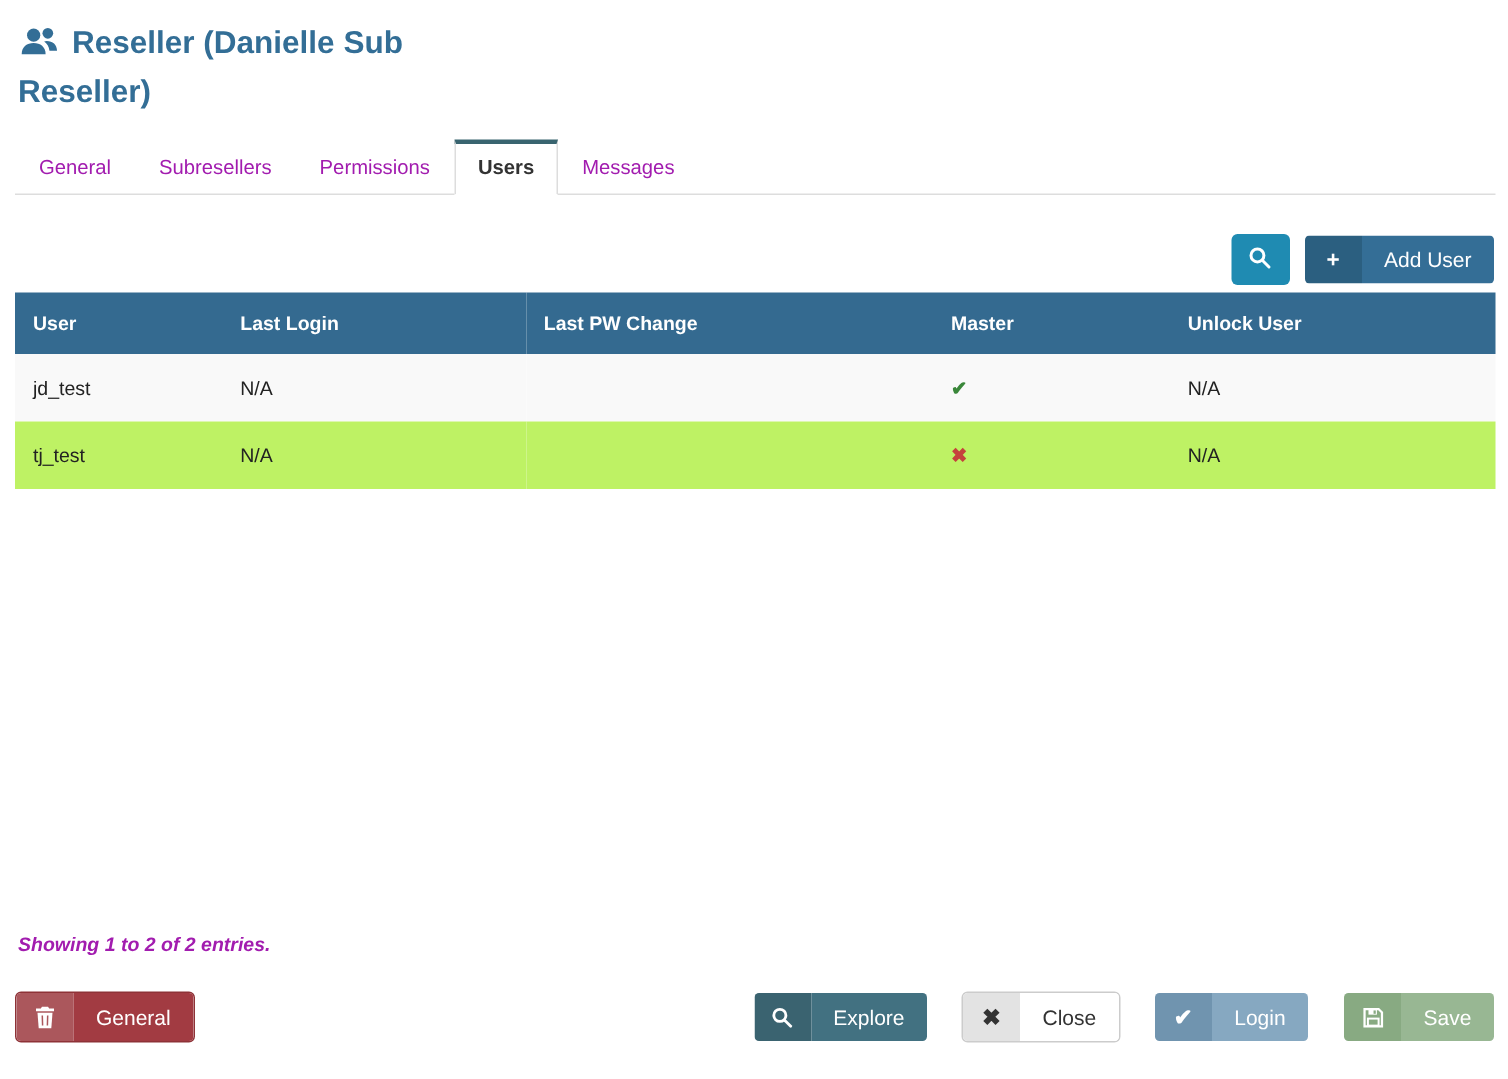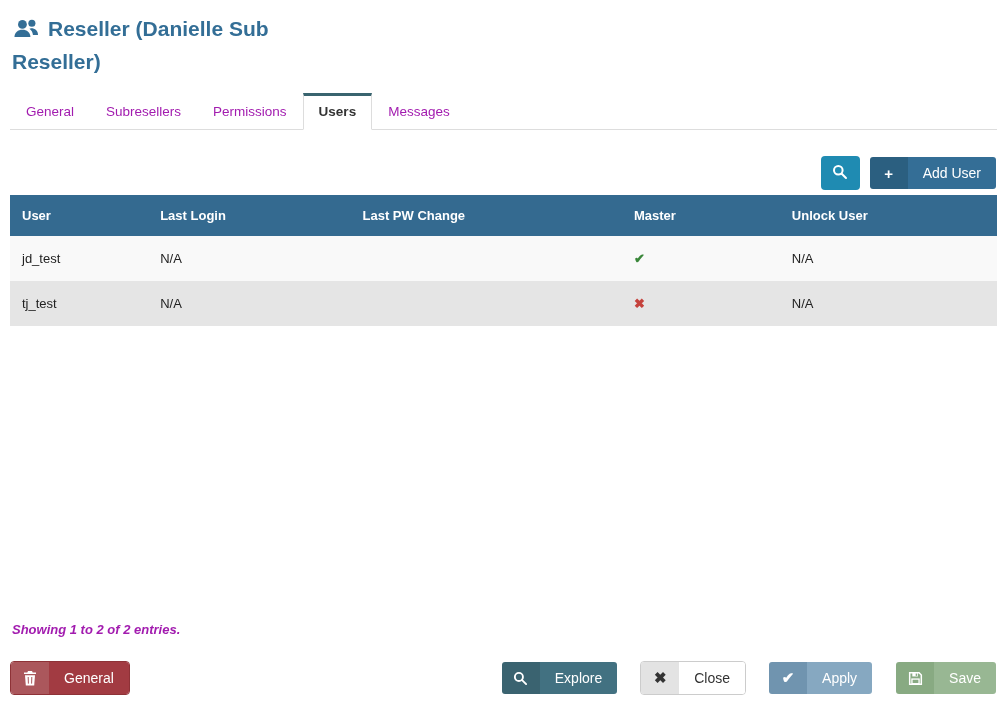--- a/index.html
+++ b/index.html
@@ -100,21 +100,21 @@
     text-align: left;
     font-weight: bold;
     padding: 13px 12px;
     cursor: pointer;
   }
   .user-table td {
     padding: 15px 12px;
     color: #222;
   }
   .user-table tr.odd  { background: #f9f9f9; }
-  .user-table tr.even { background: #e5e5e5; }
+  .user-table tr.even { background: #bef264; }
   .col-user   { width: 14%; }
   .col-login  { width: 20.5%; }
   .col-pw     { width: 27.5%; }
   .col-master { width: 16%; }
   .col-unlock { width: 22%; }
   .mark { font-size: 13px; font-weight: bold; }
   .mark.check { color: #3a873a; }
   .mark.cross { color: #c5423c; }
 
   
@@ -255,21 +255,21 @@
         <span class="seg-label">Explore</span>
       </button>
 
       <button class="sbtn btn-close">
         <span class="seg-icon">✖</span>
         <span class="seg-label">Close</span>
       </button>
 
       <button class="sbtn btn-apply">
         <span class="seg-icon">✔</span>
-        <span class="seg-label">Apply</span>
+        <span class="seg-label">Login</span>
       </button>
 
       <button class="sbtn btn-save">
         <span class="seg-icon">
             <svg width="15" height="15" viewBox="0 0 16 16">
               <path d="M1.8 1.8h10l2.4 2.4v10H1.8z" fill="none" stroke="#fff" stroke-width="1.6"></path>
               <rect x="4.6" y="2.2" width="6" height="3.6" fill="#fff"></rect>
               <rect x="8.2" y="2.8" width="1.6" height="2.4" fill="#88aa82"></rect>
               <rect x="4.2" y="8.6" width="7.6" height="5" fill="none" stroke="#fff" stroke-width="1.4"></rect>
             </svg>

